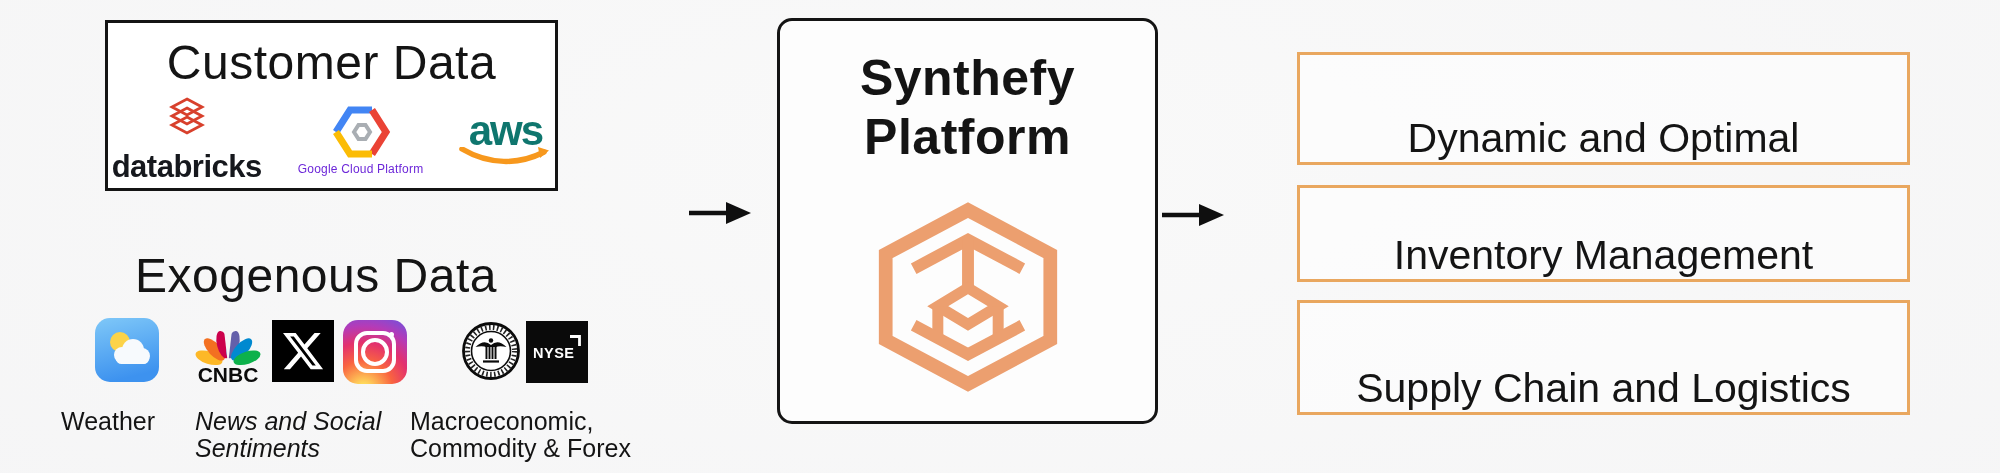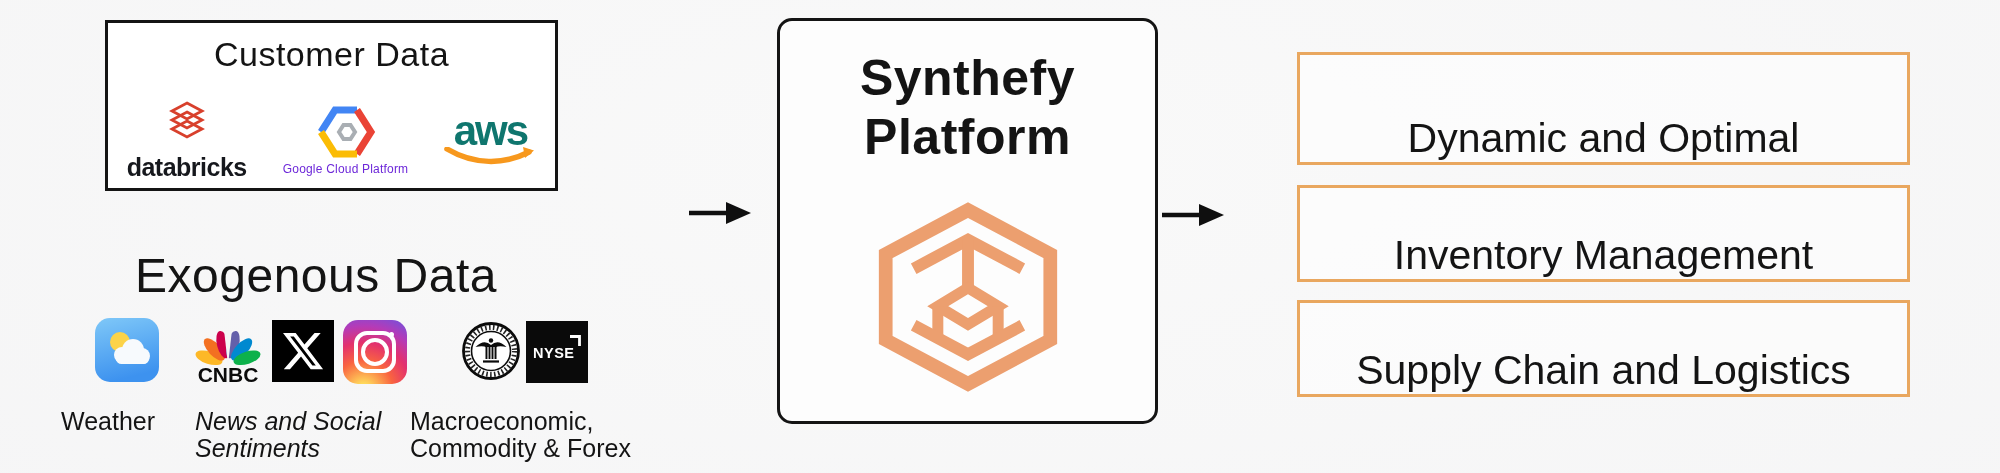--- a/index.html
+++ b/index.html
@@ -7,25 +7,25 @@
     position:relative; width:2000px; height:473px; overflow:hidden;
     background: radial-gradient(140% 220% at 50% 35%, #f9f9f9 0%, #f4f4f5 70%, #e9e9ea 100%);
     font-family:"Liberation Sans", sans-serif; color:#141414;
   }
 
   
   .customer-box {
     position:absolute; left:105px; top:20px; width:453px; height:171px;
     background:#ffffff; border:3px solid #141414; box-sizing:border-box;
   }
-  .customer-title { padding-top:12px; text-align:center; font-size:34px; font-weight:500; letter-spacing:0.5px; }
+  .customer-title { padding-top:12px; text-align:center; font-size:48px; font-weight:500; letter-spacing:0.5px; }
   .logos-row { position:absolute; left:0; right:0; top:72px; height:92px;
     display:flex; justify-content:center; align-items:center; gap:36px; }
   .logo-block { display:flex; flex-direction:column; align-items:center; }
-  .db-text { font-size:25px; font-weight:700; letter-spacing:-0.5px; color:#16181d; margin-top:12px; }
+  .db-text { font-size:31px; font-weight:700; letter-spacing:-0.5px; color:#16181d; margin-top:12px; }
   .gcp-text { font-size:12px; color:#6d28d9; margin-top:4px; letter-spacing:0.2px; }
   .aws-text { font-size:42px; font-weight:700; letter-spacing:-2px; color:#0f766e; line-height:0.78; }
 
   
   .exo-title { position:absolute; left:60px; top:248px; width:512px; text-align:center;
     font-size:48px; font-weight:500; letter-spacing:0.5px; }
   .icon { position:absolute; }
   .icon-weather { left:95px; top:318px; width:64px; height:64px; }
   .icon-cnbc { left:186px; top:318px; width:84px; height:67px; }
   .icon-x { left:272px; top:320px; width:62px; height:62px; }
@@ -59,21 +59,21 @@
 
   
   .out-box {
     position:absolute; left:1297px; width:613px; box-sizing:border-box;
     border:3px solid #E9A75F; background:rgba(255,255,255,0.55);
     display:flex; align-items:flex-end; justify-content:center; text-align:center;
     font-size:41px; font-weight:500; line-height:1.12; color:#141414;
   }
   .out-1 { top:52px; height:113px; }
   .out-2 { top:185px; height:97px; }
-  .out-3 { top:300px; height:97px; }
+  .out-3 { top:300px; height:115px; }
 </style>
 </head>
 <body>
 
 <div class="canvas">
 
   <div class="customer-box">
     <div class="customer-title">Customer Data</div>
     <div class="logos-row">
 

